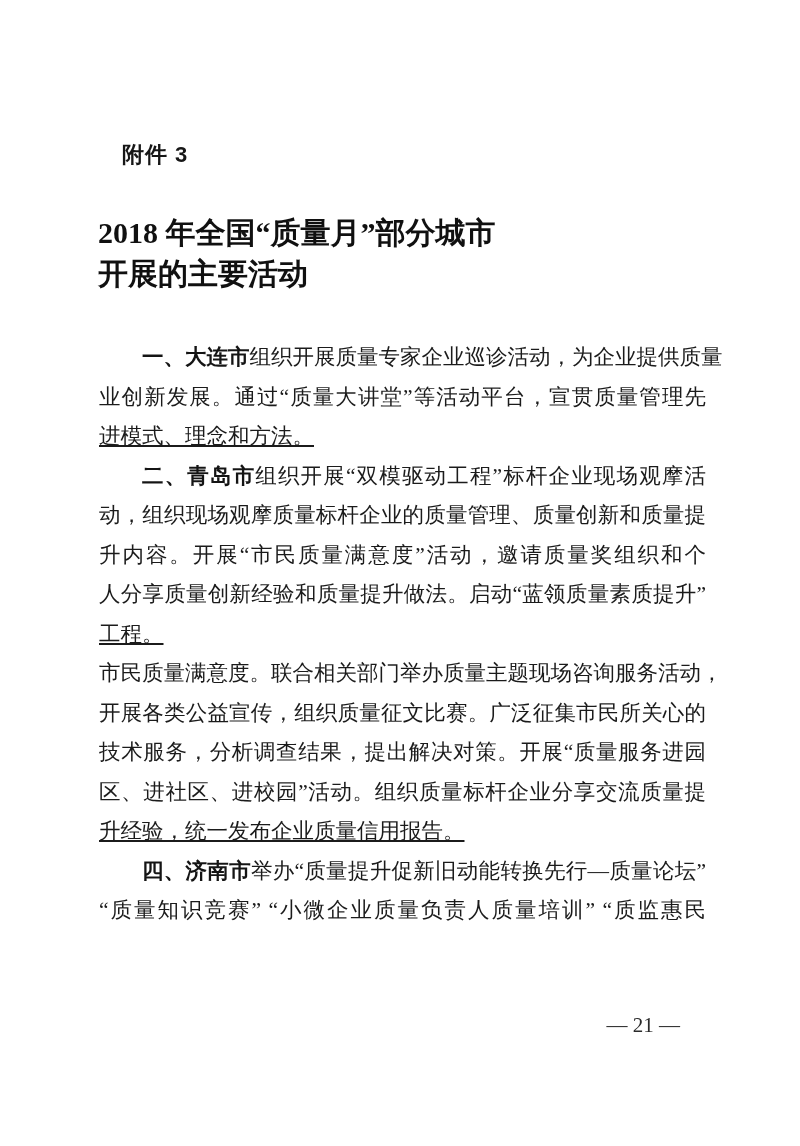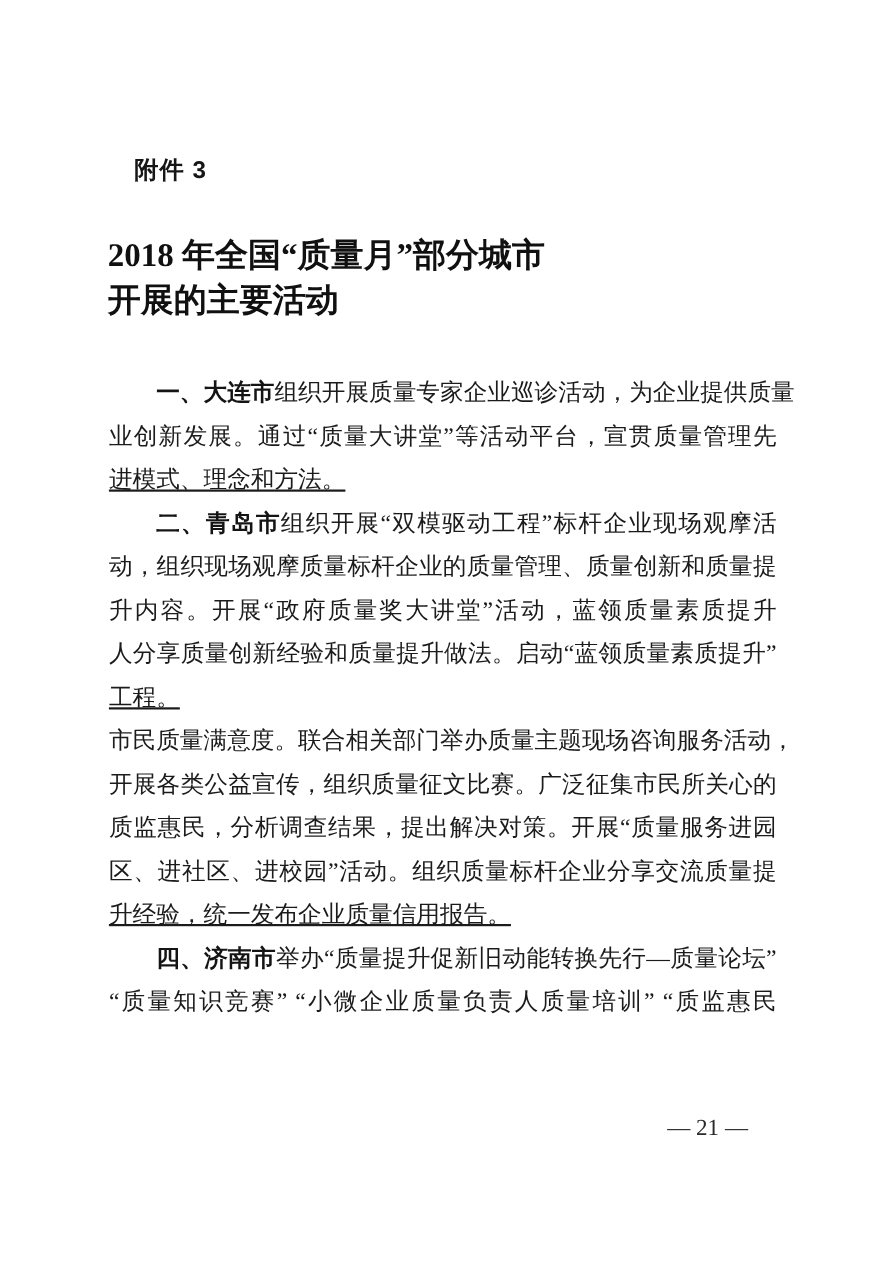--- a/index.html
+++ b/index.html
@@ -95,29 +95,29 @@
 
     <div>
       <div class="line first"><span class="lead">一、大连市</span><span>组织开展质量专家企业巡诊活动，为企业提供质量</span></div>
       <div class="line">业创新发展。通过“质量大讲堂”等活动平台，宣贯质量管理先</div>
       <div class="line para-end">进模式、理念和方法。</div>
     </div>
 
     <div>
       <div class="line first"><span class="lead">二、青岛市</span><span>组织开展“双模驱动工程”标杆企业现场观摩活</span></div>
       <div class="line">动，组织现场观摩质量标杆企业的质量管理、质量创新和质量提</div>
-      <div class="line">升内容。开展“政府质量奖大讲堂”活动，蓝领质量素质提升</div>
+      <div class="line">升内容。开展“市民质量满意度”活动，邀请质量奖组织和个</div>
       <div class="line">人分享质量创新经验和质量提升做法。启动“蓝领质量素质提升”</div>
       <div class="line para-end">工程。</div>
     </div>
 
     <div>
       <div class="line">市民质量满意度。联合相关部门举办质量主题现场咨询服务活动，</div>
       <div class="line">开展各类公益宣传，组织质量征文比赛。广泛征集市民所关心的</div>
-      <div class="line">质监惠民，分析调查结果，提出解决对策。开展“质量服务进园</div>
+      <div class="line">技术服务，分析调查结果，提出解决对策。开展“质量服务进园</div>
       <div class="line">区、进社区、进校园”活动。组织质量标杆企业分享交流质量提</div>
       <div class="line para-end">升经验，统一发布企业质量信用报告。</div>
     </div>
 
     <div>
       <div class="line first"><span class="lead">四、济南市</span><span>举办“质量提升促新旧动能转换先行—质量论坛”</span></div>
       <div class="line">“质量知识竞赛” “小微企业质量负责人质量培训” “质监惠民</div>
     </div>
 
   </div>

